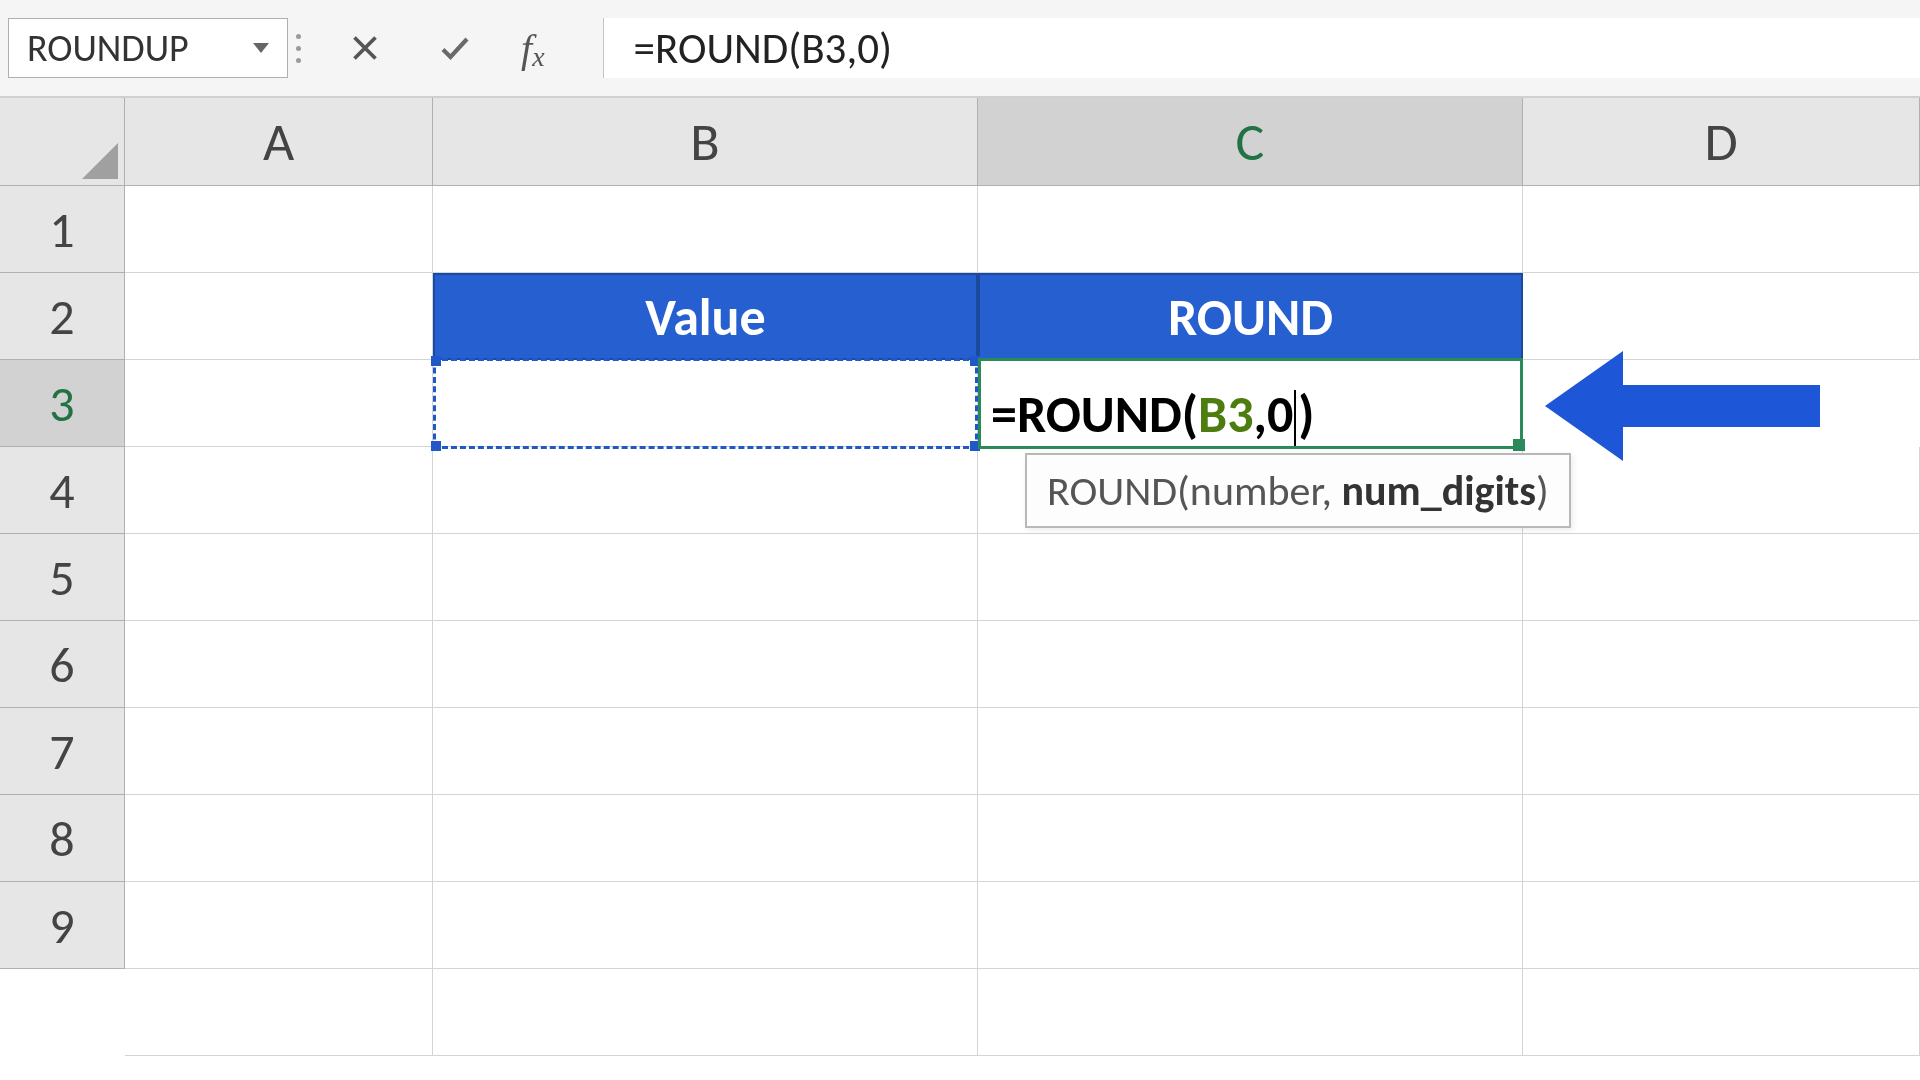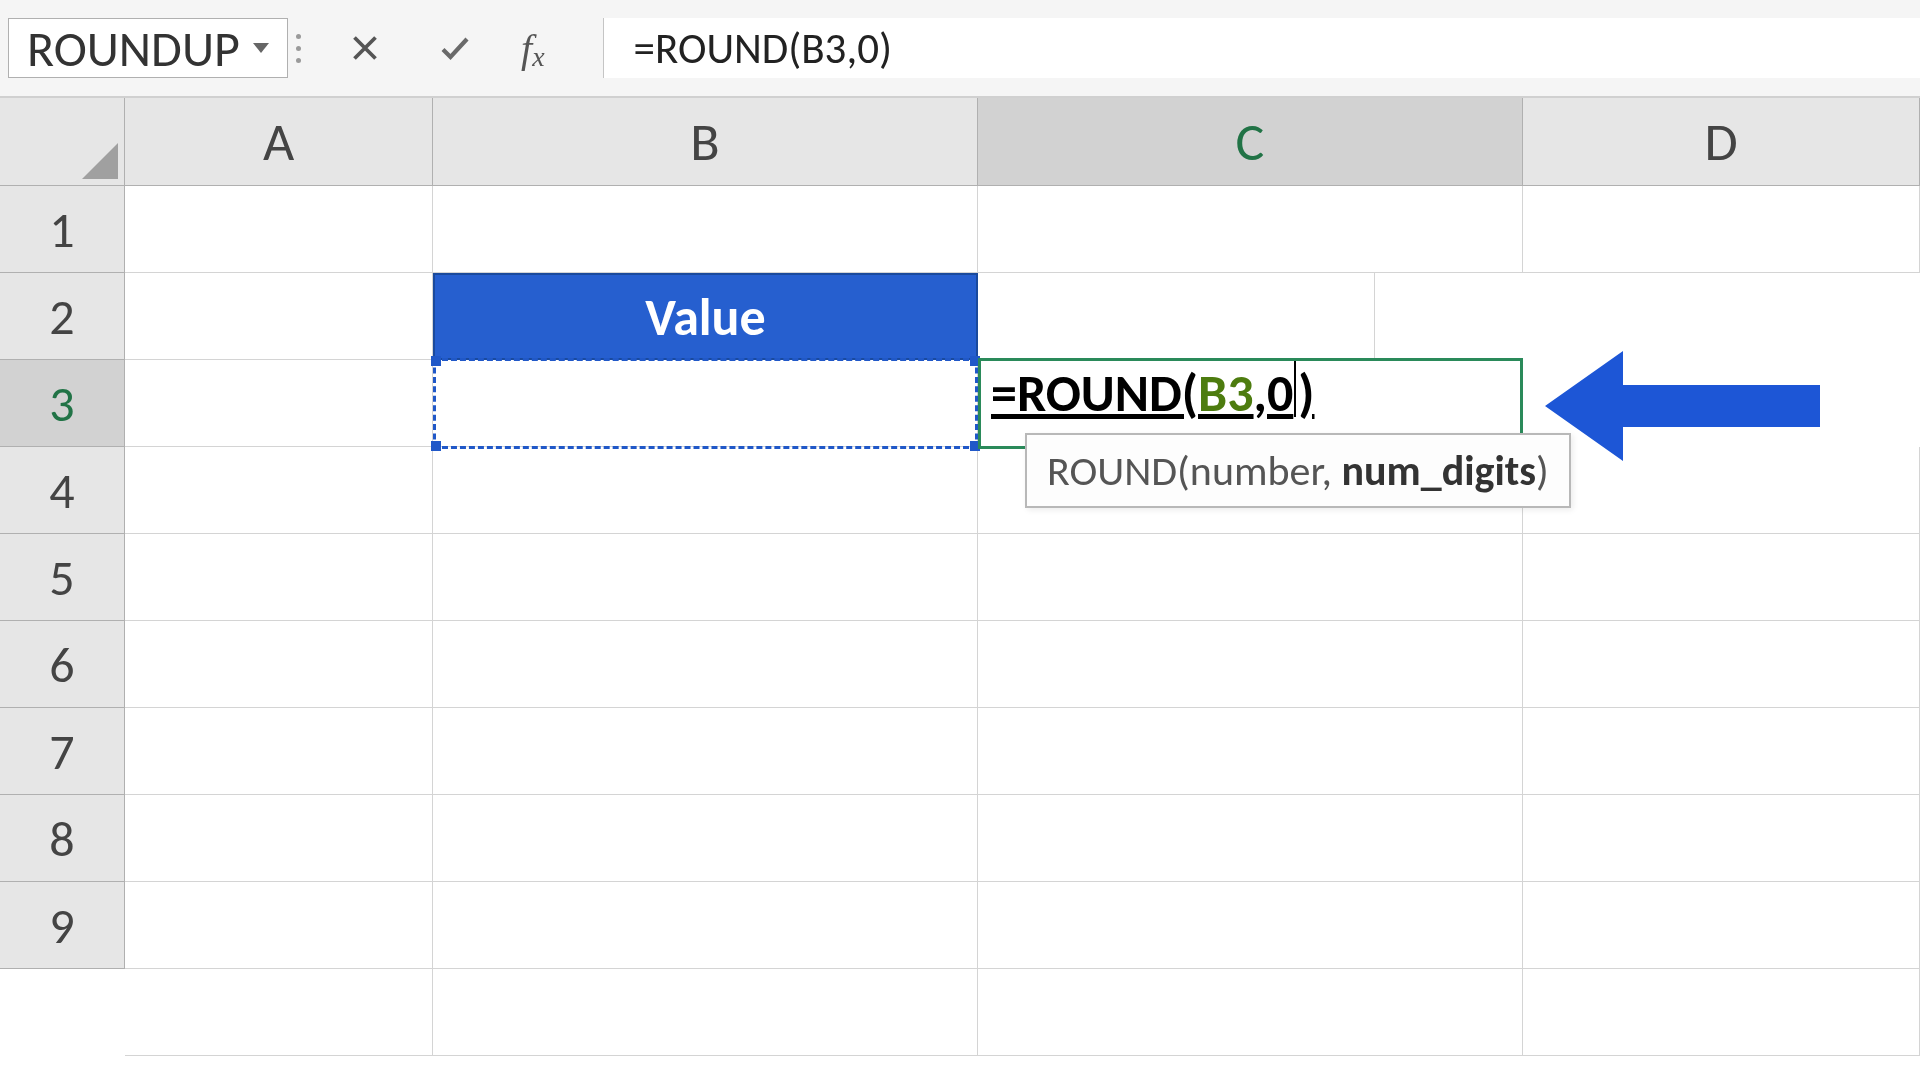--- a/index.html
+++ b/index.html
@@ -28,21 +28,21 @@
       background: #ffffff;
       border: 1px solid #b0b0b0;
       display: flex;
       align-items: center;
       padding: 0 18px;
       margin-left: 8px;
       position: relative;
     }
 
     .name-box-text {
-      font-size: 50px;
+      font-size: 38px;
       color: #333;
       flex: 1;
     }
 
     .name-box-dropdown {
       width: 0;
       height: 0;
       border-left: 8px solid transparent;
       border-right: 8px solid transparent;
       border-top: 10px solid #666;
@@ -236,26 +236,25 @@
     
     .editing-cell {
       position: absolute;
       left: 978px;
       top: 260px;
       width: 545px;
       height: 91px;
       border: 3px solid #2a8a5a;
       background: #fff;
       display: flex;
-      align-items: flex-start;
+      align-items: flex-end;
       padding: 0 10px;
       font-size: 52px;
       font-weight: 600;
       z-index: 5;
-      text-decoration: underline;
     }
     .editing-cell::after {
       content: '';
       position: absolute;
       right: -5px;
       bottom: -5px;
       width: 12px;
       height: 12px;
       background: #2a8a5a;
     }
@@ -284,21 +283,21 @@
     .ref-box .sq { position: absolute; width: 10px; height: 10px; background: #2058c8; }
     .ref-box .tl { top: -5px; left: -5px; }
     .ref-box .tr { top: -5px; right: -5px; }
     .ref-box .bl { bottom: -5px; left: -5px; }
     .ref-box .br { bottom: -5px; right: -5px; }
 
     
     .func-tooltip {
       position: absolute;
       left: 1025px;
-      top: 335px;
+      top: 355px;
       background: #fdfdfd;
       border: 2px solid #b8b8b8;
       padding: 10px 20px;
       font-size: 42px;
       color: #555;
       z-index: 6;
       box-shadow: 2px 2px 6px rgba(0,0,0,0.08);
     }
     .func-tooltip .bold { font-weight: 700; color: #333; }
 
@@ -378,20 +377,21 @@
     <div class="cell-row">
       <div class="cell col-A"></div>
       <div class="cell col-B"></div>
       <div class="cell col-C"></div>
       <div class="cell col-D"></div>
     </div>
 
     <div class="cell-row">
       <div class="cell col-A"></div>
       <div class="cell col-B header-cell">Value</div>
+      <div class="cell col-C header-cell">ROUND</div>
       <div class="cell col-D"></div>
     </div>
 
     <div class="cell-row">
       <div class="cell col-A"></div>
       <div class="cell col-C"></div>
       <div class="cell col-D"></div>
     </div>
 
     <div class="cell-row">

